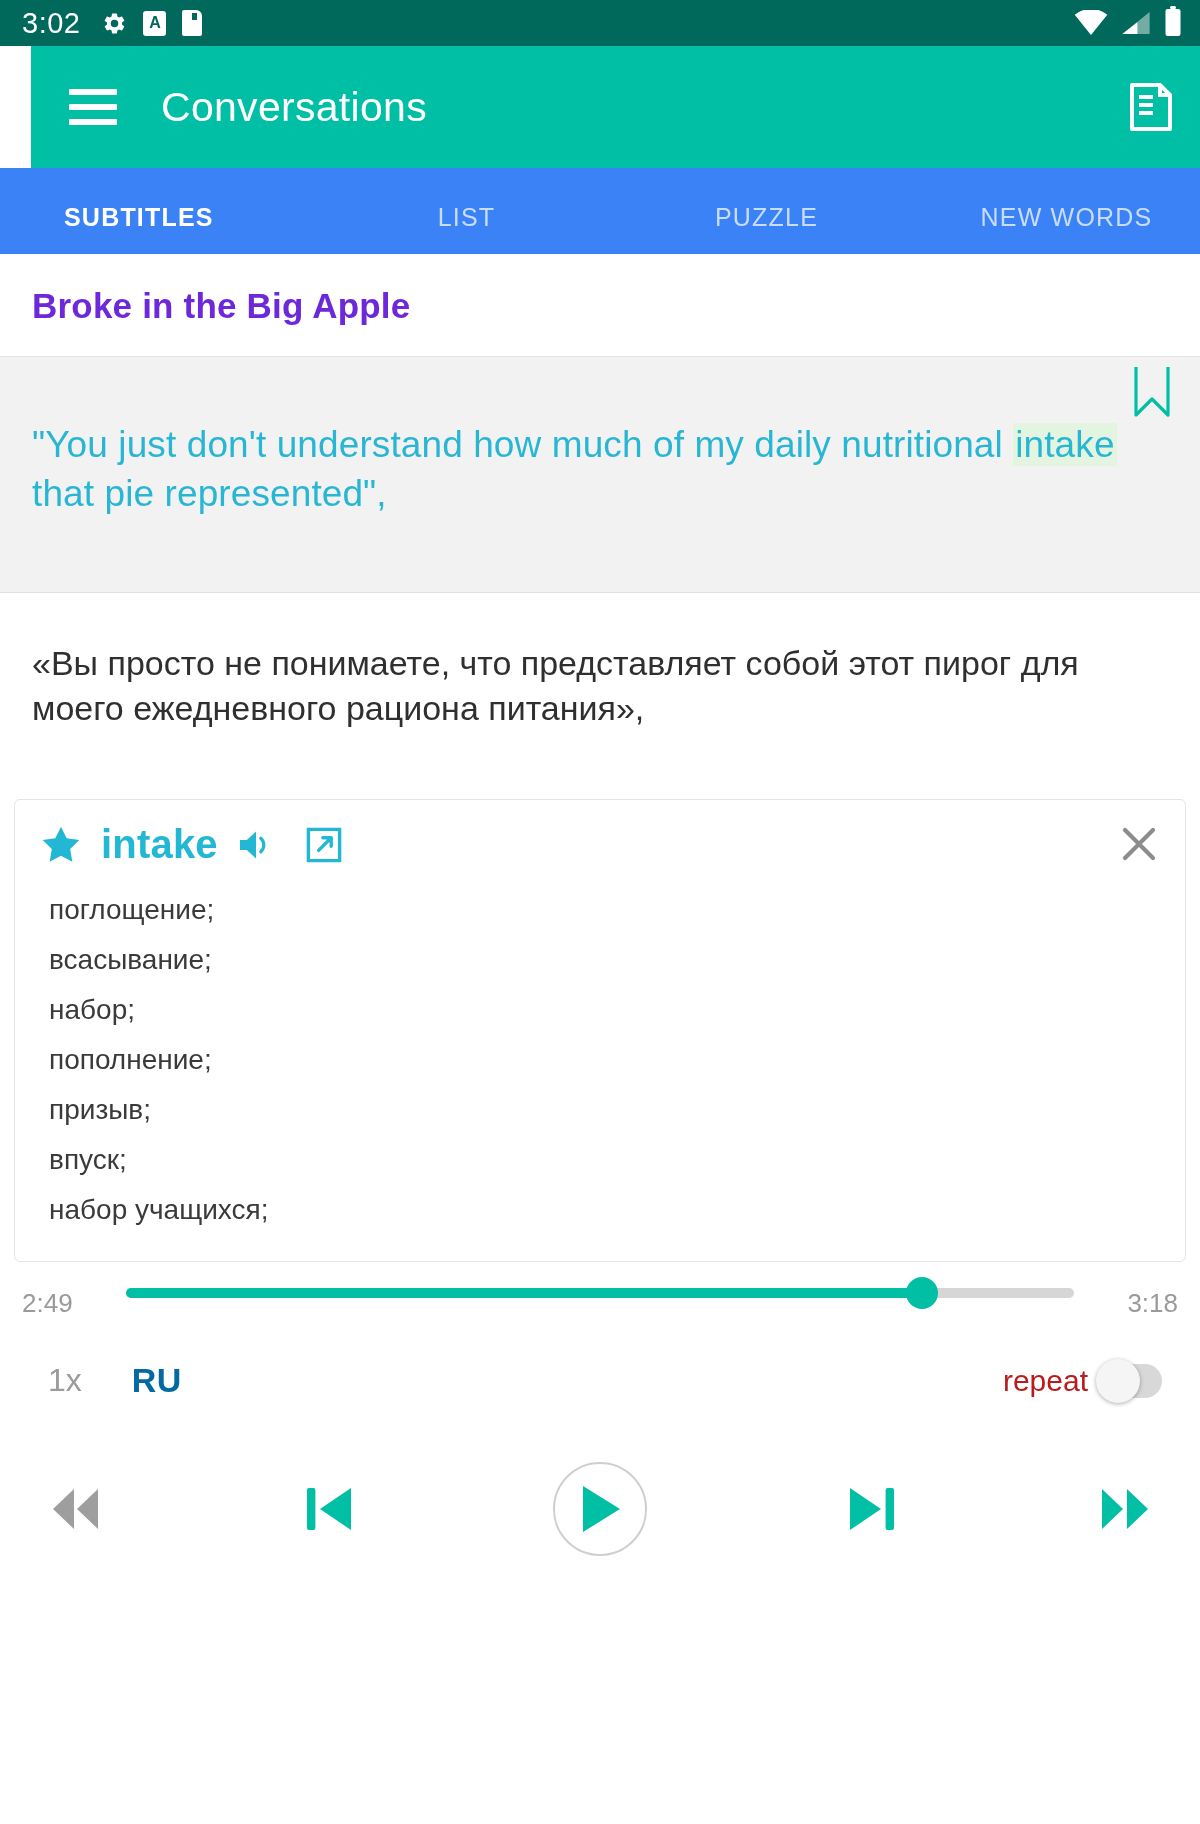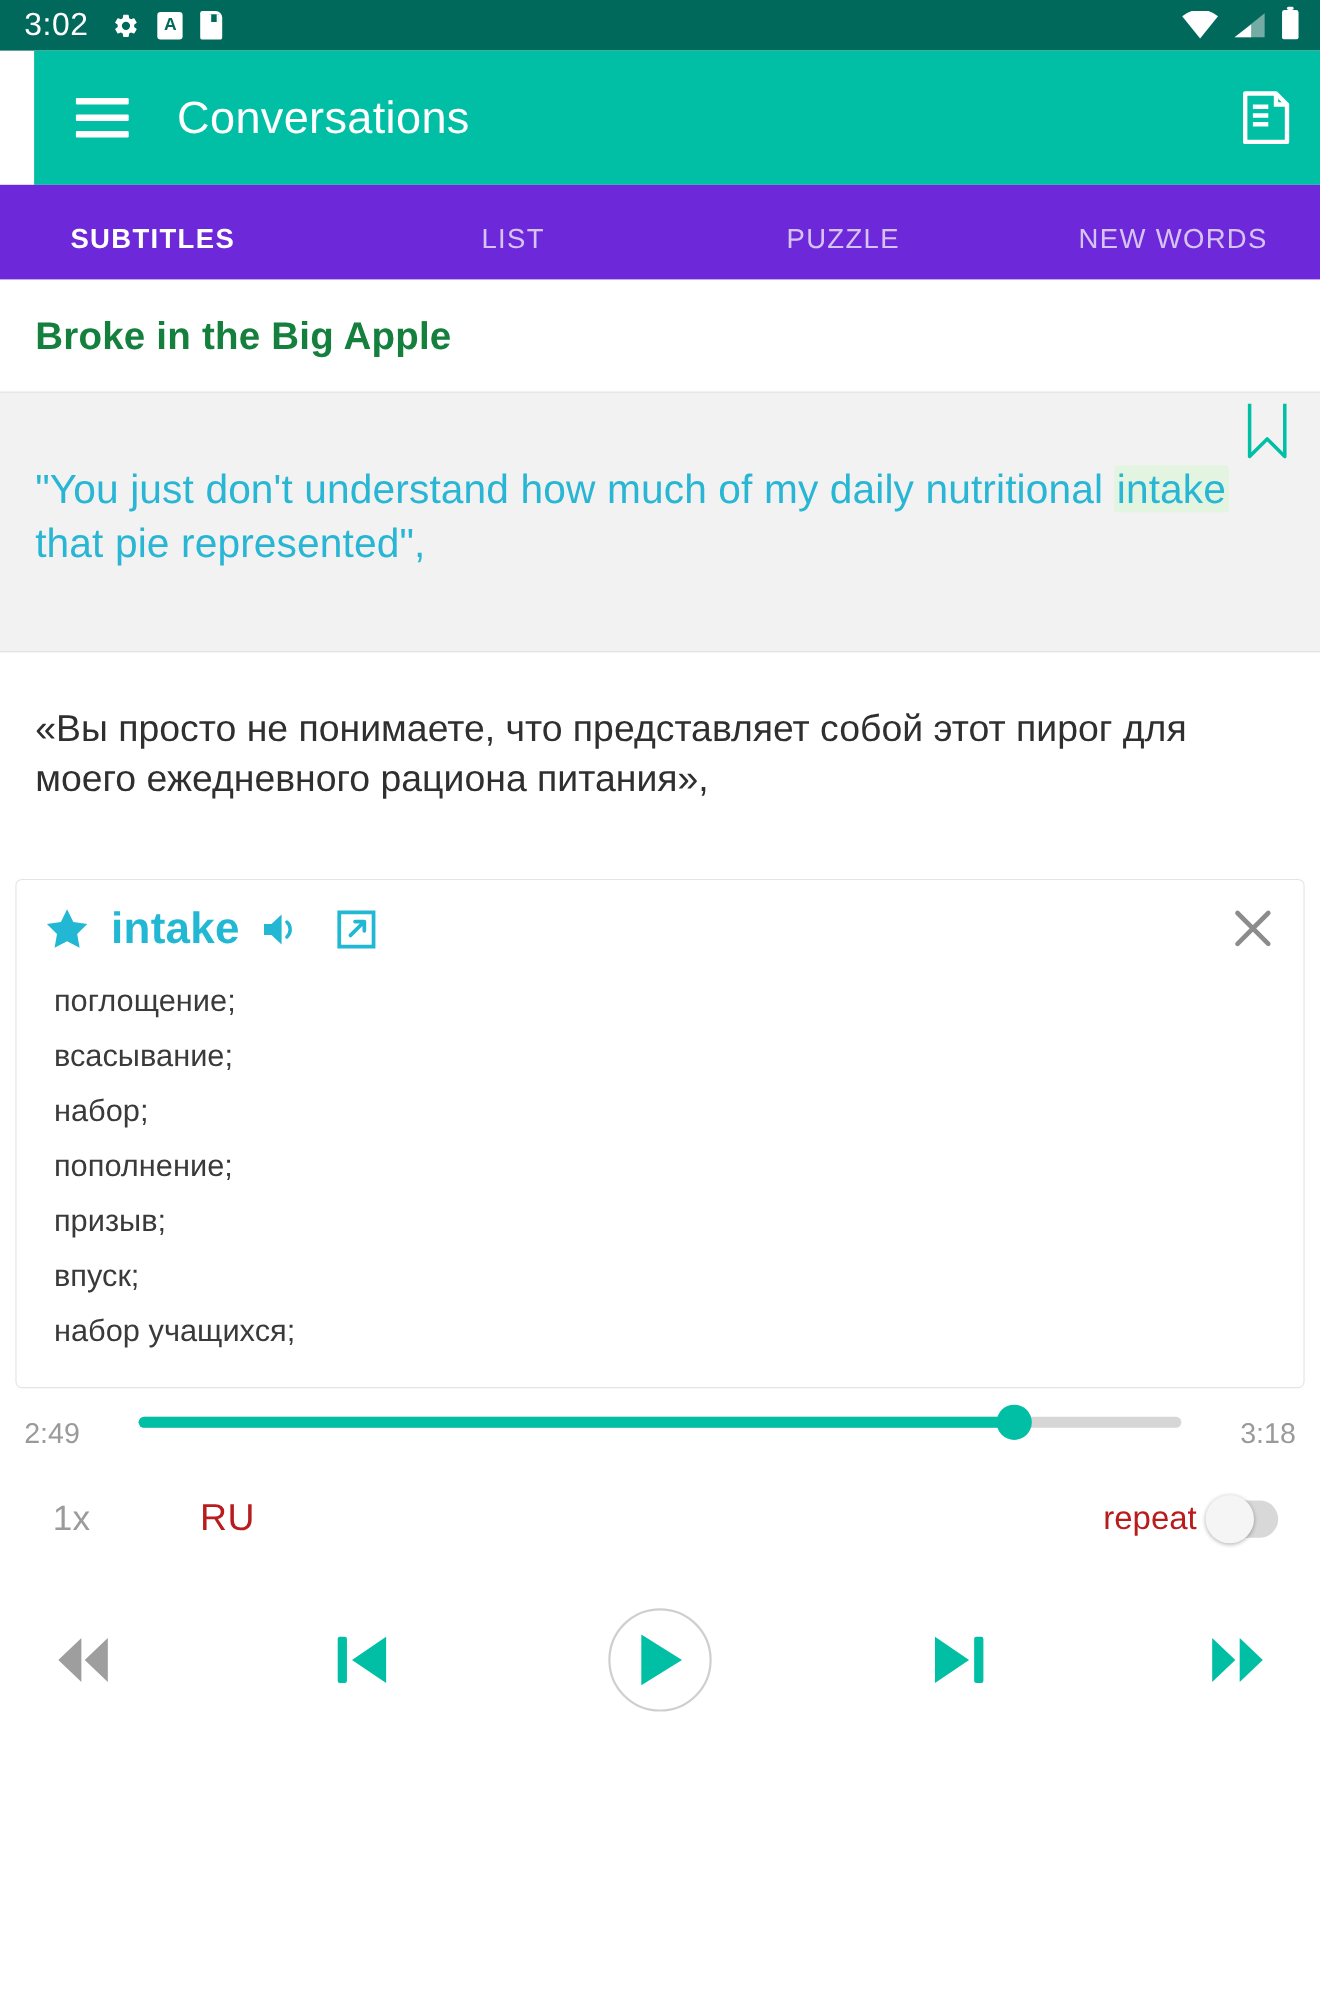--- a/index.html
+++ b/index.html
@@ -43,38 +43,38 @@
   .hamburger span{ display:block; height:6px; background:#fff; border-radius:1px; }
   .appbar-title{
     color:#fff; font-size:41px; font-weight:400;
     margin-left:44px; letter-spacing:.3px;
   }
   .appbar-spacer{ flex:1; }
   .note-icon{ width:46px; height:52px; position:relative; cursor:pointer; }
 
   
   .tabs{
-    height:86px; background:#6d28d9;
+    height:86px; background:#3b82f6;
     display:flex; align-items:flex-end;
     position:relative;
     gap:33px;
   }
   .tab{
     flex:1; text-align:center; padding-bottom:22px;
     color:rgba(255,255,255,.72); font-size:25px; letter-spacing:1.2px;
     cursor:pointer; user-select:none;
   }
   .tab.active{ color:#ffffff; font-weight:700; }
   .tab-first{ flex:0 0 300px; text-align:left; padding-left:64px; }
 
   
   .content{ background:#fff; }
 
   .episode-title{
-    font-size:35px; color:#15803d; font-weight:700;
+    font-size:35px; color:#6d28d9; font-weight:700;
     padding:32px 0 30px 32px; letter-spacing:.2px;
   }
 
   .subtitle-block{
     background:#f2f2f2;
     border-top:1px solid #e3e3e3;
     border-bottom:1px solid #e0e0e0;
     padding:22px 34px 58px 32px;
     position:relative;
     min-height:237px;
@@ -136,21 +136,21 @@
     background:#00BFA5; border-radius:50%; transform:translate(-50%,-50%);
     cursor:pointer;
   }
 
   
   .options-row{
     display:flex; align-items:center;
     padding:42px 38px 0 48px;
   }
   .speed-btn{ font-size:32px; color:#9b9b9b; cursor:pointer; }
-  .lang-btn{ font-size:34px; color:#b91c1c; font-weight:400; margin-left:100px; cursor:pointer; letter-spacing:.5px; }
+  .lang-btn{ font-size:34px; color:#0369a1; font-weight:700; margin-left:50px; cursor:pointer; letter-spacing:.5px; }
   .options-spacer{ flex:1; }
   .repeat-label{ font-size:30px; color:#b91c1c; margin-right:10px; }
   .toggle{
     width:64px; height:34px; background:#d8d8d8; border-radius:17px;
     position:relative; cursor:pointer;
   }
   .toggle-knob{
     position:absolute; left:-2px; top:-5px;
     width:44px; height:44px; border-radius:50%;
     background:#f5f5f5; box-shadow:0 1px 4px rgba(0,0,0,.32);

